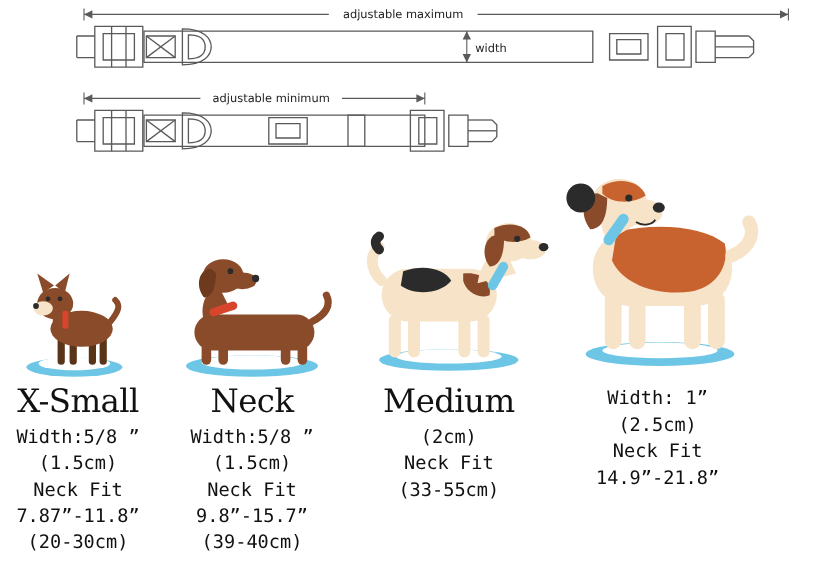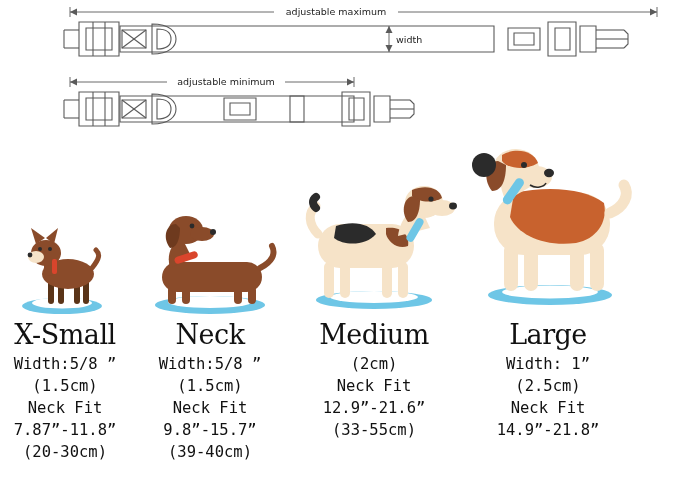--- a/index.html
+++ b/index.html
@@ -290,21 +290,20 @@
 
         <circle cx="141" cy="49" r="2.6" fill="#2b2b2b"></circle>
 
         <rect x="112" y="76" width="26" height="8" rx="4" fill="#6ec6e6" transform="rotate(-60 125 80)"></rect>
       </svg>
     </div>
     <div class="size-name">Medium</div>
     <div class="spec-block">
       <div class="spec">(2cm)</div>
       <div class="spec">Neck Fit</div>
-      <div class="spec">12.9”-21.6”</div>
       <div class="spec">(33-55cm)</div>
     </div>
   </div>
 
   <div class="size-col">
     <div class="dog-box">
       <svg width="180" height="175" viewBox="0 0 180 175">
         <ellipse cx="92" cy="152" rx="62" ry="10" fill="#6ec6e6"></ellipse>
         <ellipse cx="92" cy="149" rx="48" ry="6.5" fill="#ffffff"></ellipse>
 
@@ -330,21 +329,20 @@
         <ellipse cx="91" cy="30" rx="5" ry="4.2" fill="#2b2b2b"></ellipse>
         <path d="M72,42 C78,46 86,44 88,40" stroke="#2b2b2b" stroke-width="1.6" fill="none"></path>
 
         <circle cx="66" cy="22" r="3" fill="#2b2b2b"></circle>
 
         <circle cx="26" cy="22" r="12" fill="#2b2b2b"></circle>
 
         <rect x="40" y="44" width="30" height="9" rx="4.5" fill="#6ec6e6" transform="rotate(-55 55 48)"></rect>
       </svg>
     </div>
-    <div class="size-name">Large</div>
     <div class="spec-block">
       <div class="spec">Width: 1”</div>
       <div class="spec">(2.5cm)</div>
       <div class="spec">Neck Fit</div>
       <div class="spec">14.9”-21.8”</div>
     </div>
   </div>
 
 </div>
 

